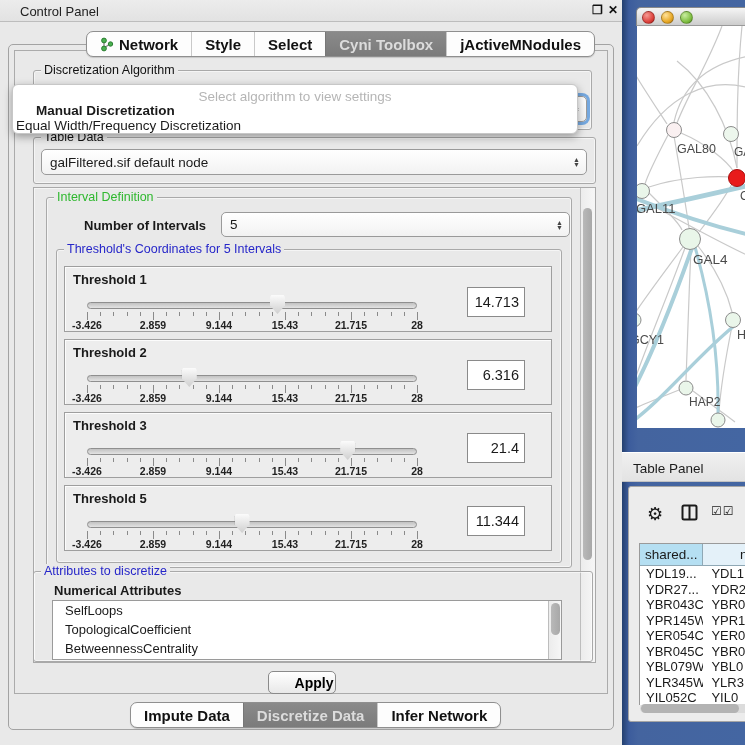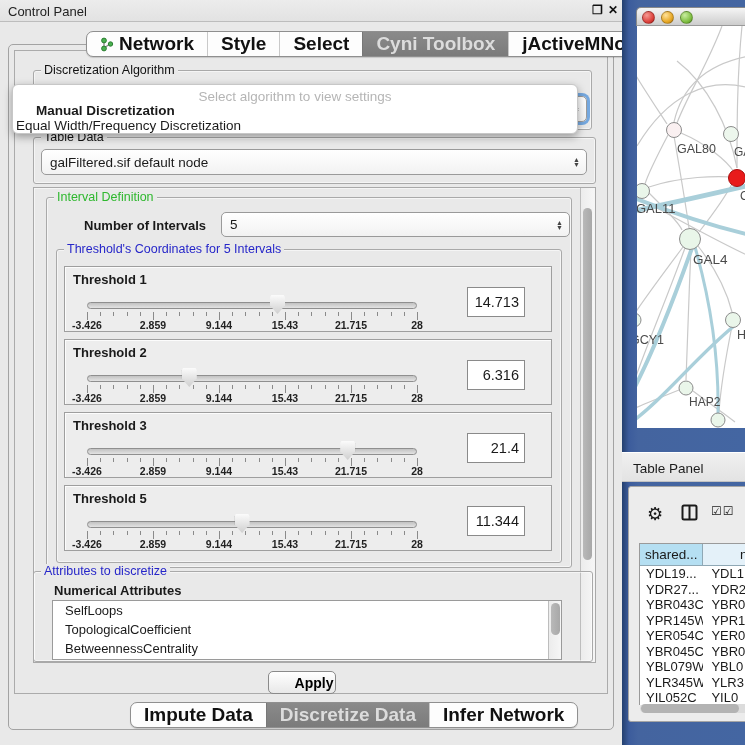--- a/index.html
+++ b/index.html
@@ -3,26 +3,26 @@
 <meta charset="utf-8">
 <style>
   * { margin:0; padding:0; box-sizing:border-box; }
   html,body { width:745px; height:745px; overflow:hidden; }
   body { font-family:"Liberation Sans", sans-serif; background:#e9e9e9; position:relative; color:#1a1a1a; }
   .abs { position:absolute; }
 
   
   #control-panel { left:0; top:0; width:622px; height:745px; background:#e9e9e9; }
   #titlebar { left:0; top:0; width:622px; height:22px; background:linear-gradient(#ececec,#e2e2e2); border-bottom:1px solid #bdbdbd; }
-  #titlebar .title { position:absolute; left:8px; top:4px; font-size:13px; color:#222; }
+  #titlebar .title { position:absolute; left:20px; top:4px; font-size:13px; color:#222; }
   .win-ico { position:absolute; top:3px; font-size:12px; font-weight:bold; color:#111; cursor:pointer; }
 
   
   .tabbar { position:absolute; display:flex; background:#fdfdfd; border:1px solid #8f8f8f; border-radius:7px; overflow:hidden; height:26px; box-shadow:0 1px 1px rgba(0,0,0,.15); }
-  .tabseg { display:flex; align-items:center; padding:0 13px; font-size:19px; font-weight:bold; color:#111; border-left:1px solid #c9c9c9; white-space:nowrap; cursor:pointer; }
+  .tabseg { display:flex; align-items:center; padding:0 13px; font-size:15px; font-weight:bold; color:#111; border-left:1px solid #c9c9c9; white-space:nowrap; cursor:pointer; }
   .tabseg:first-child { border-left:none; }
   .tabseg.sel { background:linear-gradient(#8a8a8a,#7b7b7b); color:#dcdcdc; border-left-color:#777; }
 
   
   .grp { position:absolute; border:1px solid #a9a9a9; border-radius:3px; box-shadow:inset 0 0 0 1px rgba(255,255,255,.55); }
   .grp > .gtitle { position:absolute; top:-8px; left:7px; background:#e9e9e9; padding:0 3px; font-size:12.5px; white-space:nowrap; }
   .gtitle.green { color:#2eb82e; }
   .gtitle.blue  { color:#2626c9; }
   .gtitle.plain { color:#111; }
 

